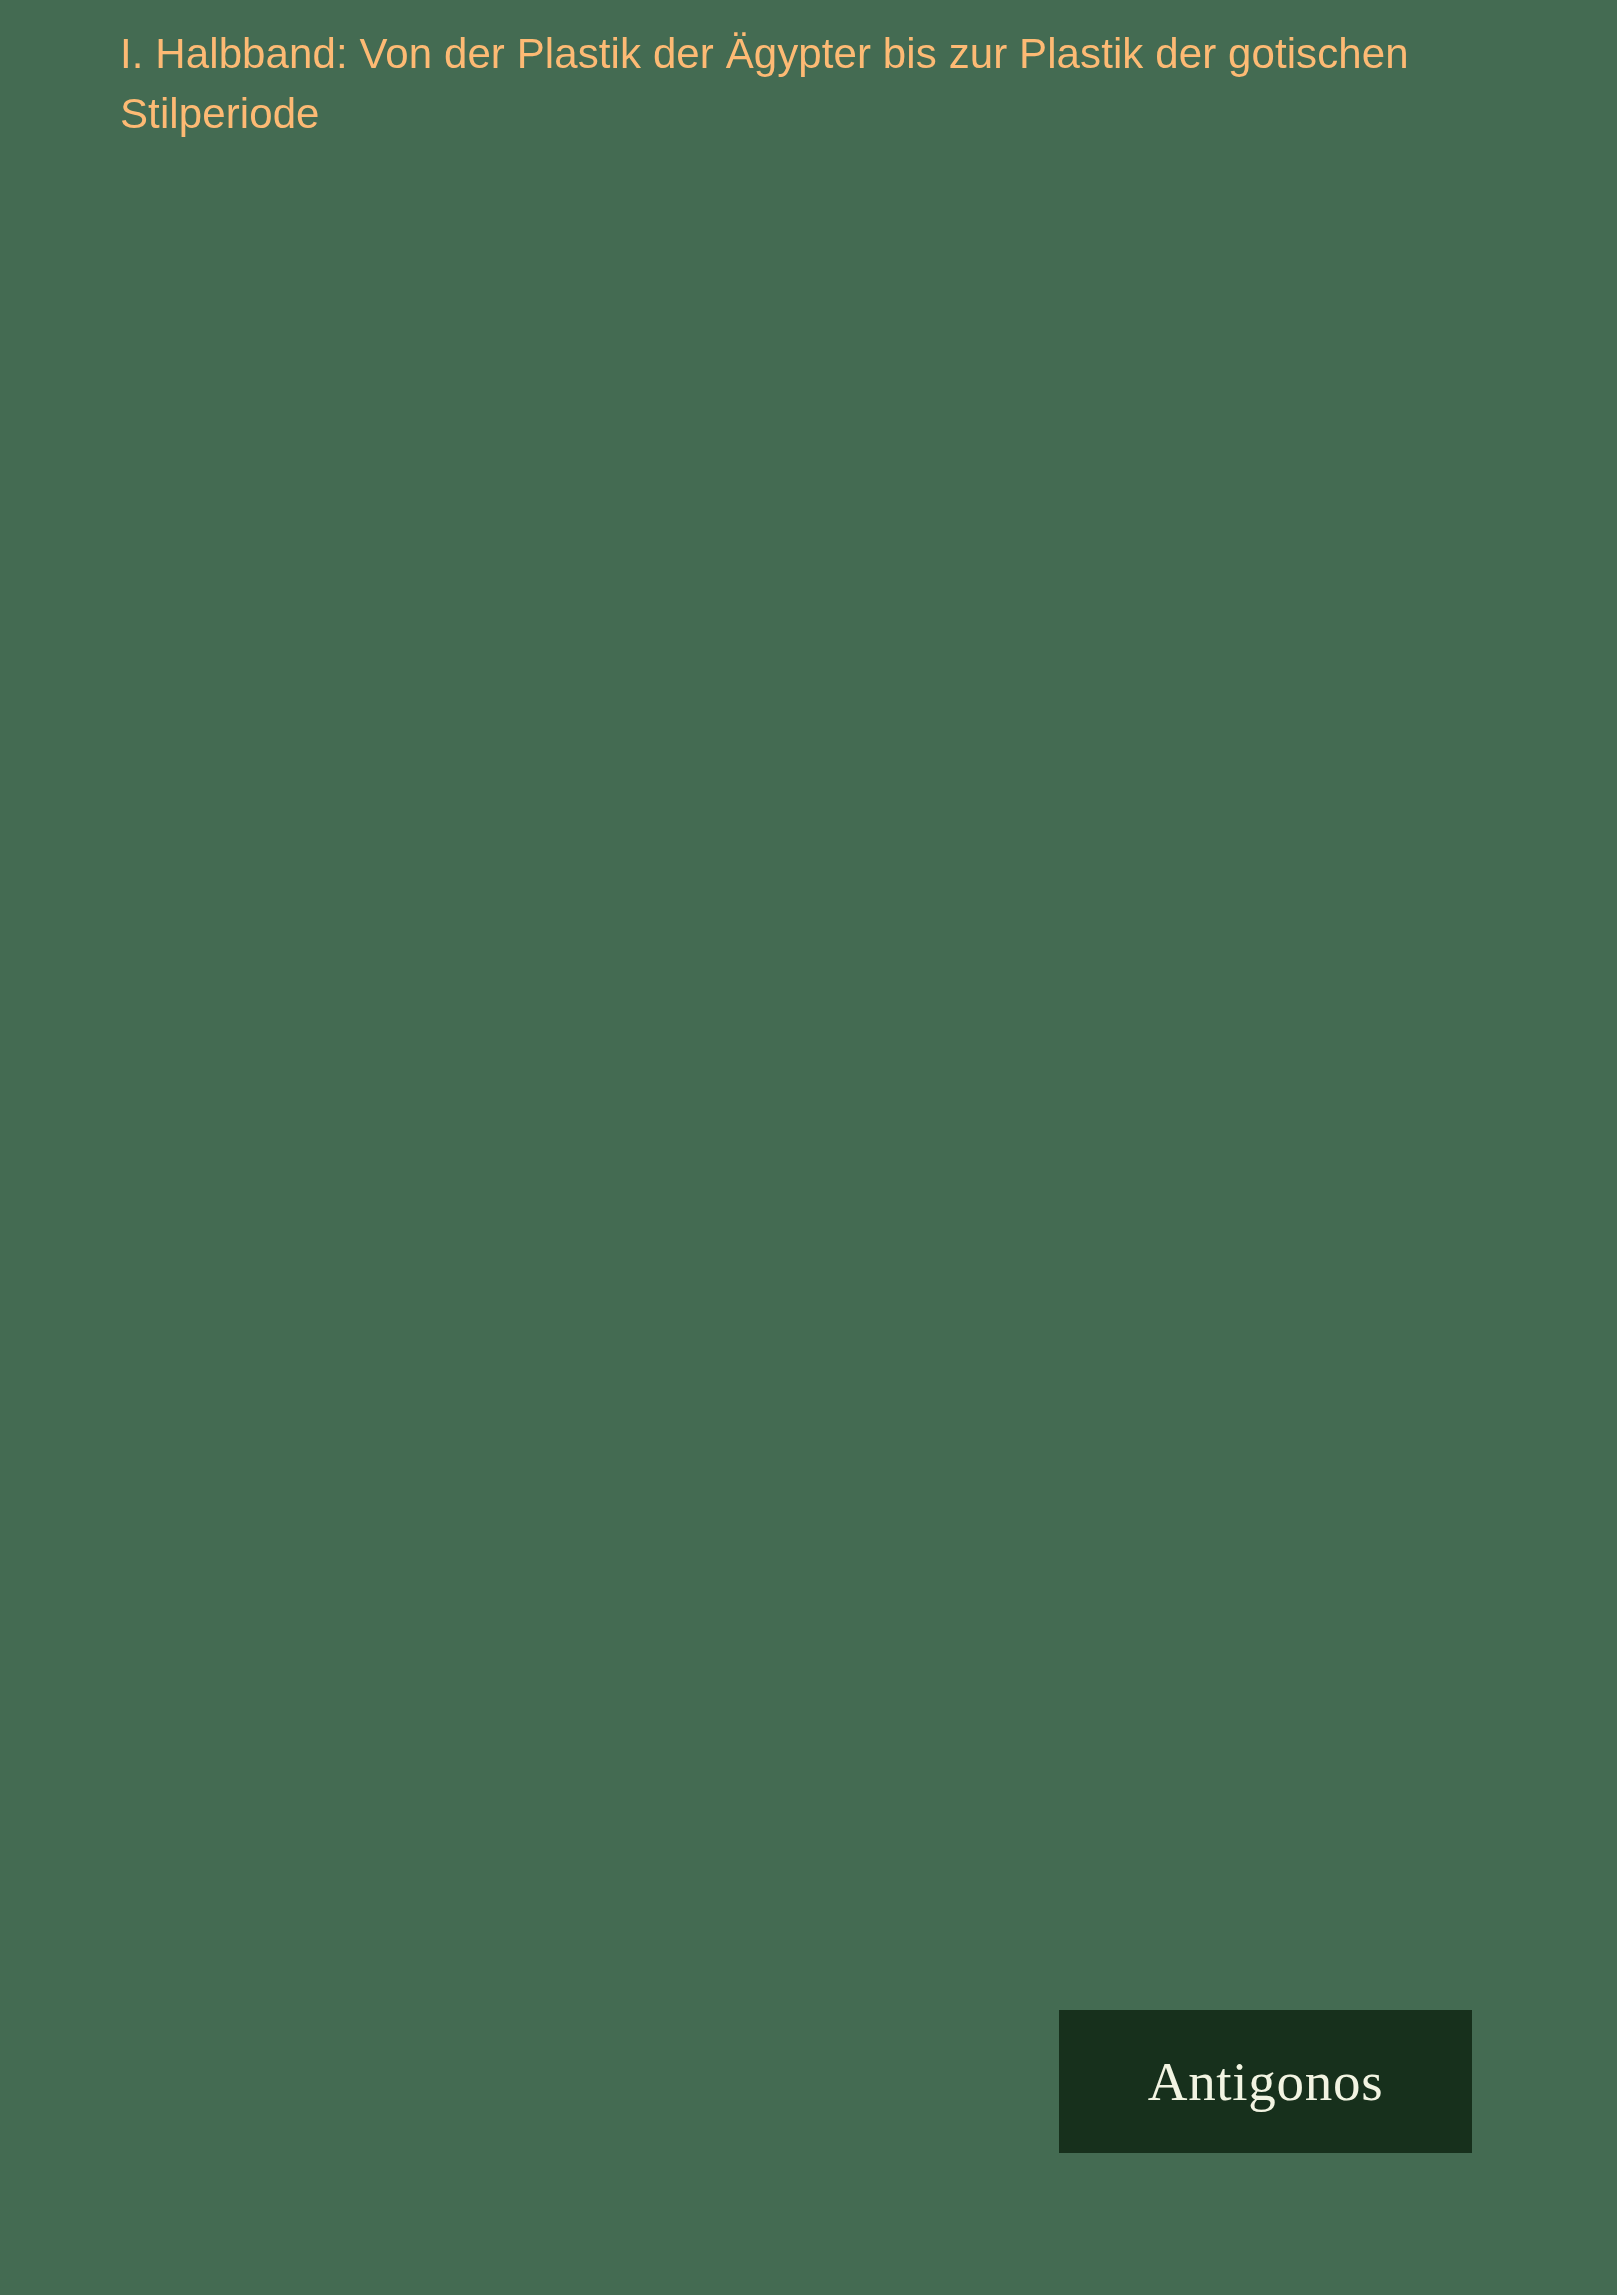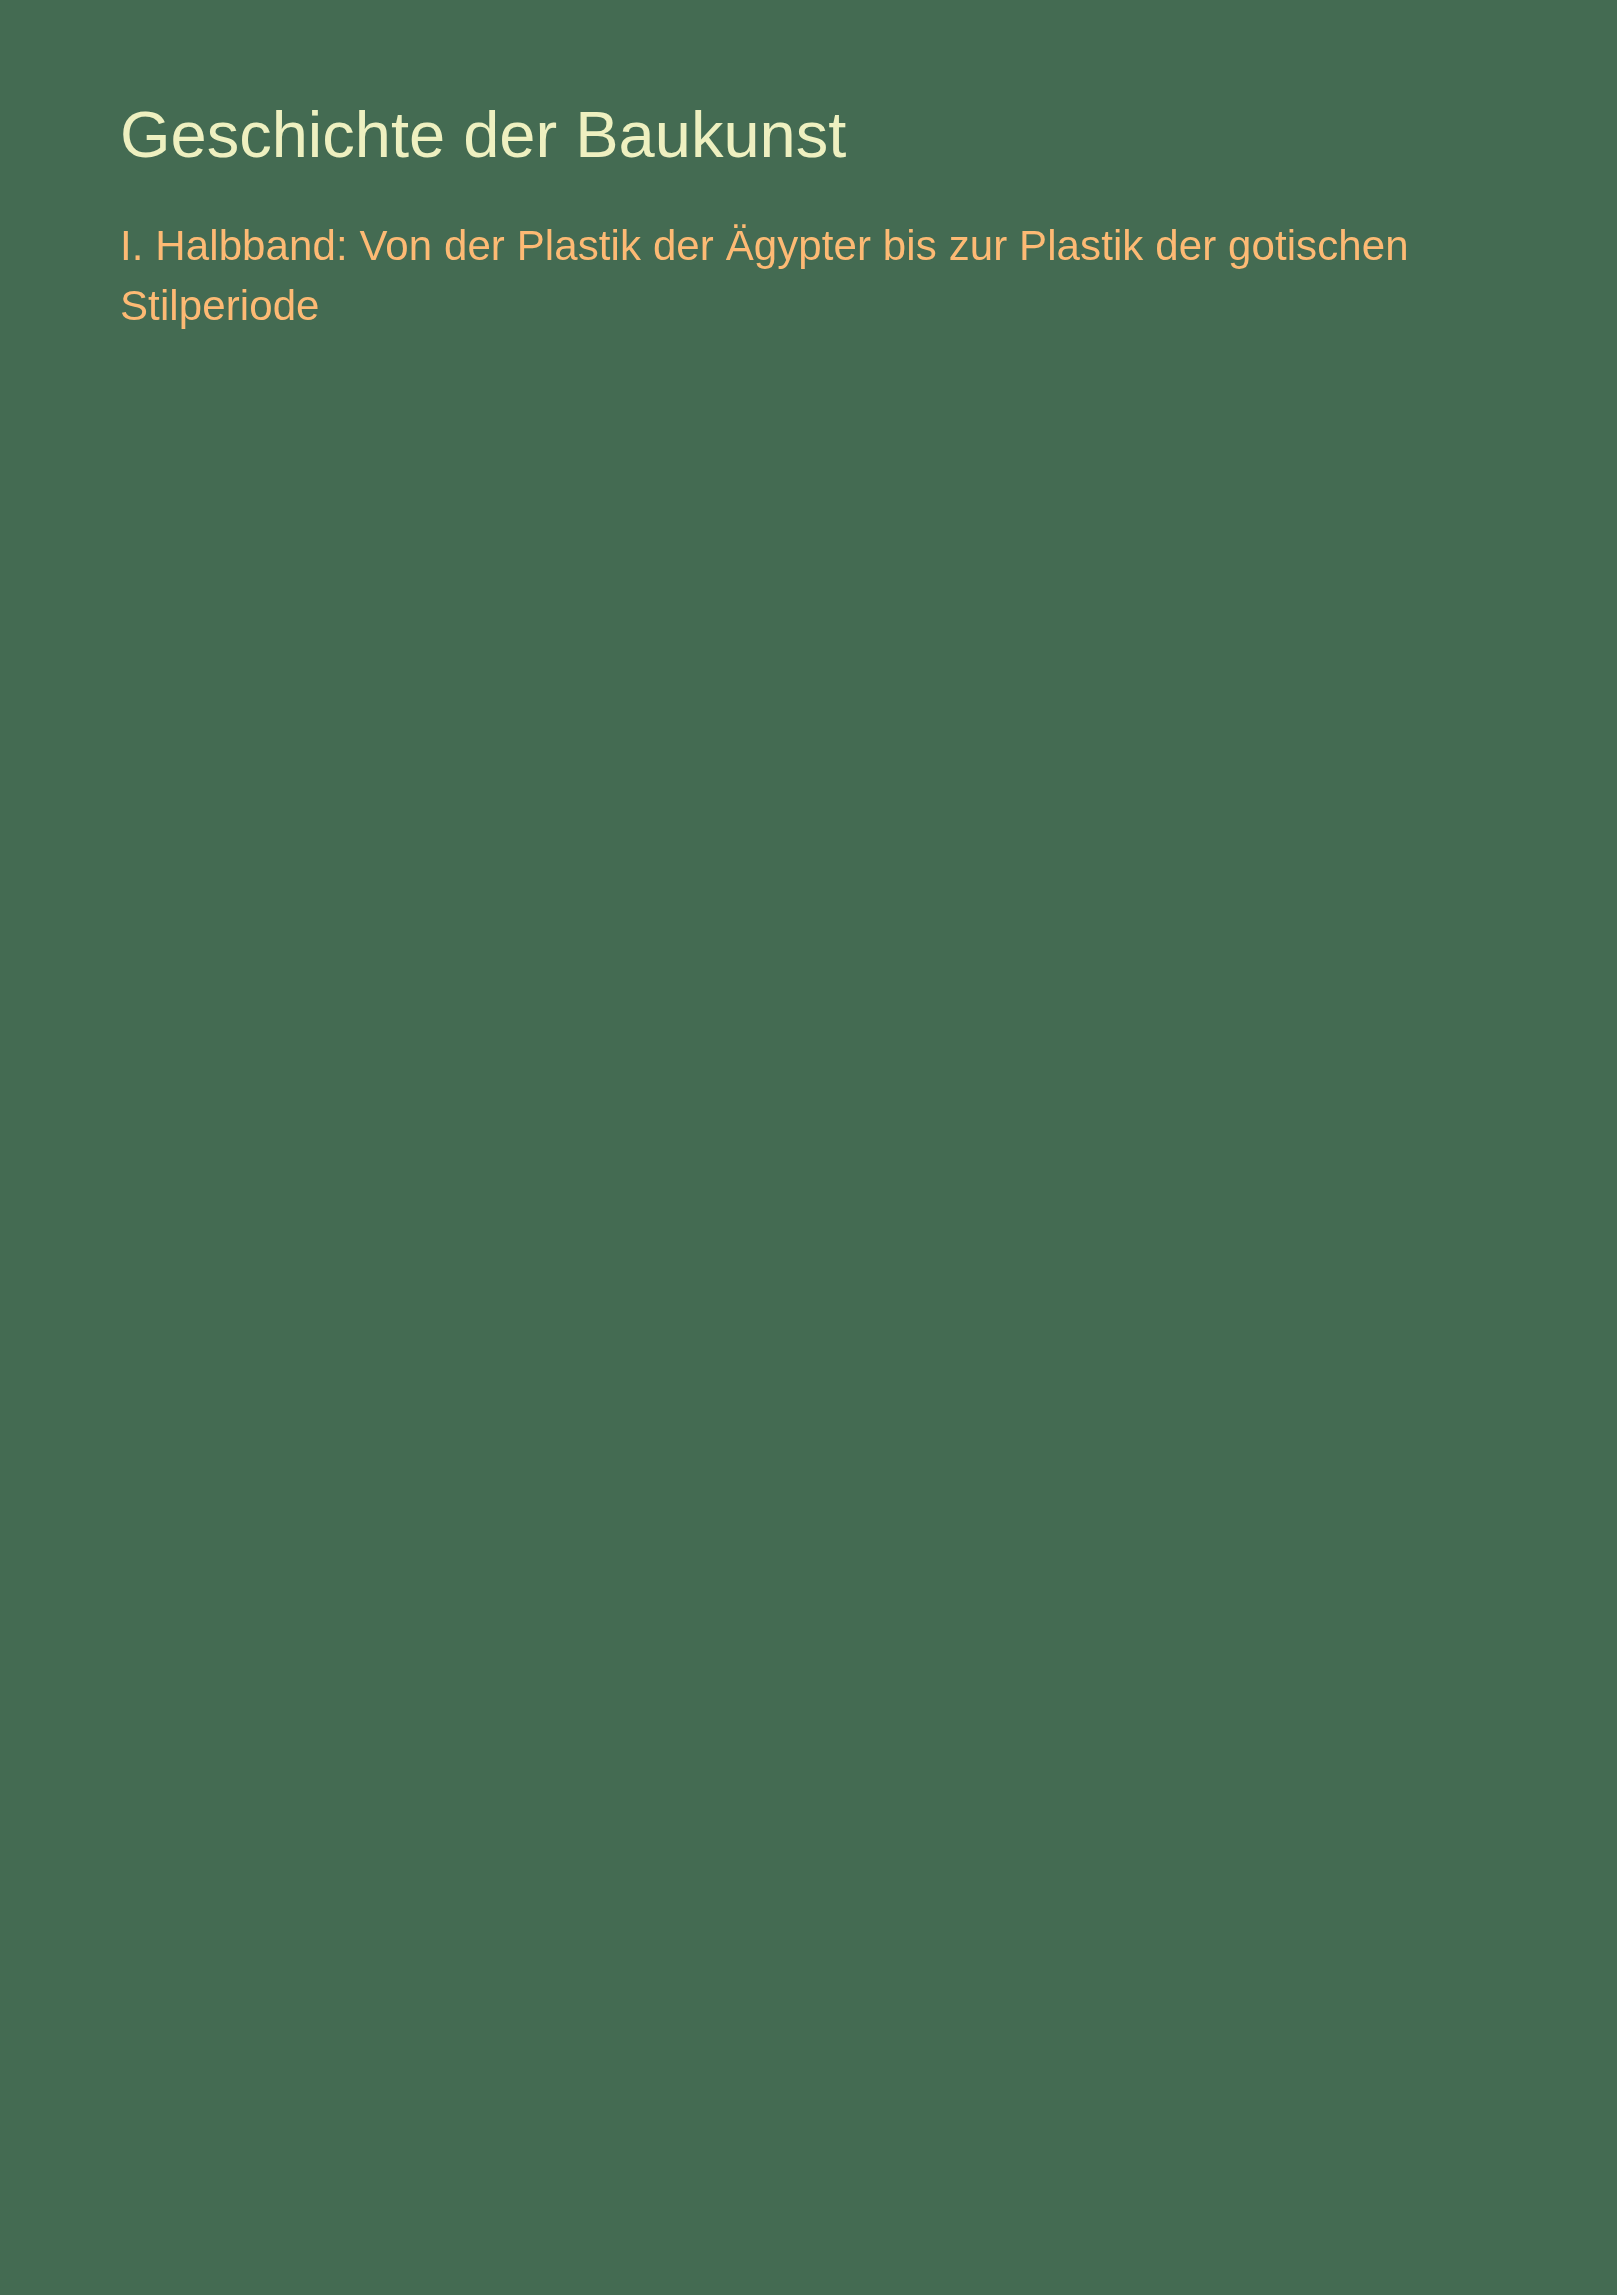--- a/index.html
+++ b/index.html
@@ -73,20 +73,22 @@
     line-height: 1;
   }
 </style>
 </head>
 <body>
 
 <div class="cover">
 
   <div class="content">
 
-    <h1 class="title">Geschichte der Baukunst</h1>
 
     <h2 class="subtitle">I. Halbband: Von der Plastik der Ägypter bis zur Plastik der gotischen Stilperiode</h2>
   </div>
 
+  <div class="publisher-badge">
+    <span class="publisher-name">Antigonos</span>
+  </div>
 
 </div>
 
 
 </body></html>

